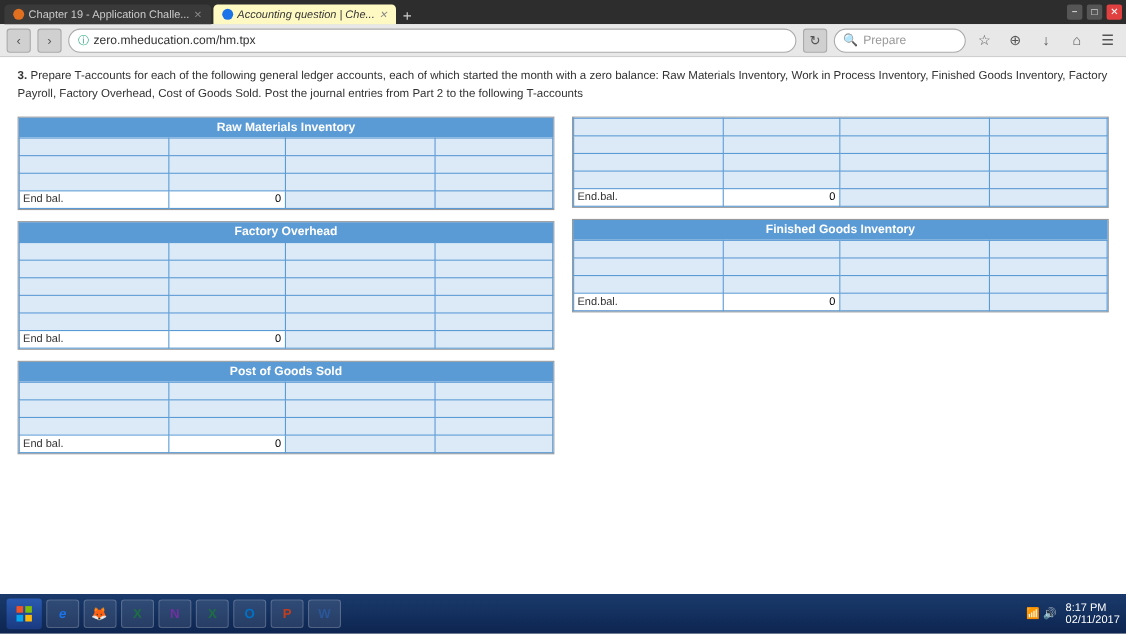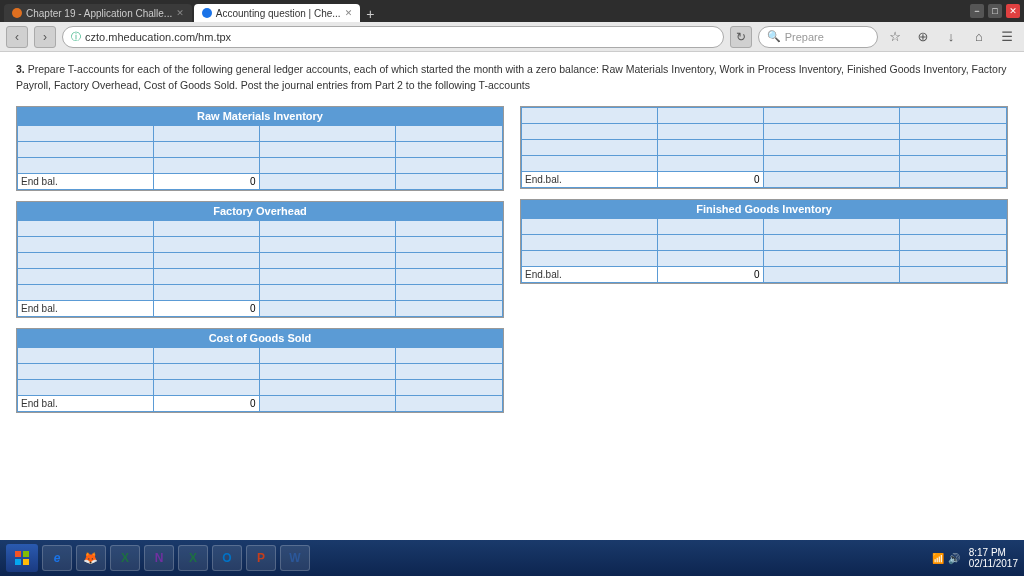--- a/index.html
+++ b/index.html
@@ -32,22 +32,23 @@
       font-size: 10px;
       display: flex;
       align-items: center;
       border-radius: 4px 4px 0 0;
       color: #ccc;
       background: #3a3a3a;
       margin-right: 2px;
       gap: 4px;
     }
     .tab.active {
-      background: #ffffff;
+      background: #fef9c3;
       color: #333;
+      font-style: italic;
     }
     .tab-icon {
       width: 10px;
       height: 10px;
       border-radius: 50%;
       display: inline-block;
     }
     .tab-icon.orange { background: #e07020; }
     .tab-icon.blue { background: #1a73e8; }
     .tab-close {
@@ -296,21 +297,21 @@
     <div class="win-btn win-max">□</div>
     <div class="win-btn win-close">✕</div>
   </div>
 </div>
 
 <div class="address-bar">
   <div class="nav-btn">‹</div>
   <div class="nav-btn">›</div>
   <div class="url-bar">
     <span class="url-icon">ⓘ</span>
-    <span>czto.mheducation.com/hm.tpx</span>
+    <span>zero.mheducation.com/hm.tpx</span>
   </div>
   <div class="nav-btn">↻</div>
   <div class="search-bar">
     <span>🔍</span>
     <span style="color:#999;">Prepare</span>
   </div>
   <div class="icon-btn">☆</div>
   <div class="icon-btn">⊕</div>
   <div class="icon-btn">↓</div>
   <div class="icon-btn">⌂</div>
@@ -415,21 +416,21 @@
             <td class="value-cell">0</td>
             <td class="input-cell"></td>
             <td class="input-cell"></td>
           </tr>
         </tbody>
           </table>
       </div>
 
       <div class="t-account">
         <div class="t-account-header">
-          <span>Cost of Goods Sold</span>
+          <span>Post of Goods Sold</span>
         </div>
         <table class="t-account-body">
           <colgroup>
             <col style="width:28%">
             <col style="width:22%">
             <col style="width:28%">
             <col style="width:22%">
           </colgroup>
           <tbody>
               <tr>

